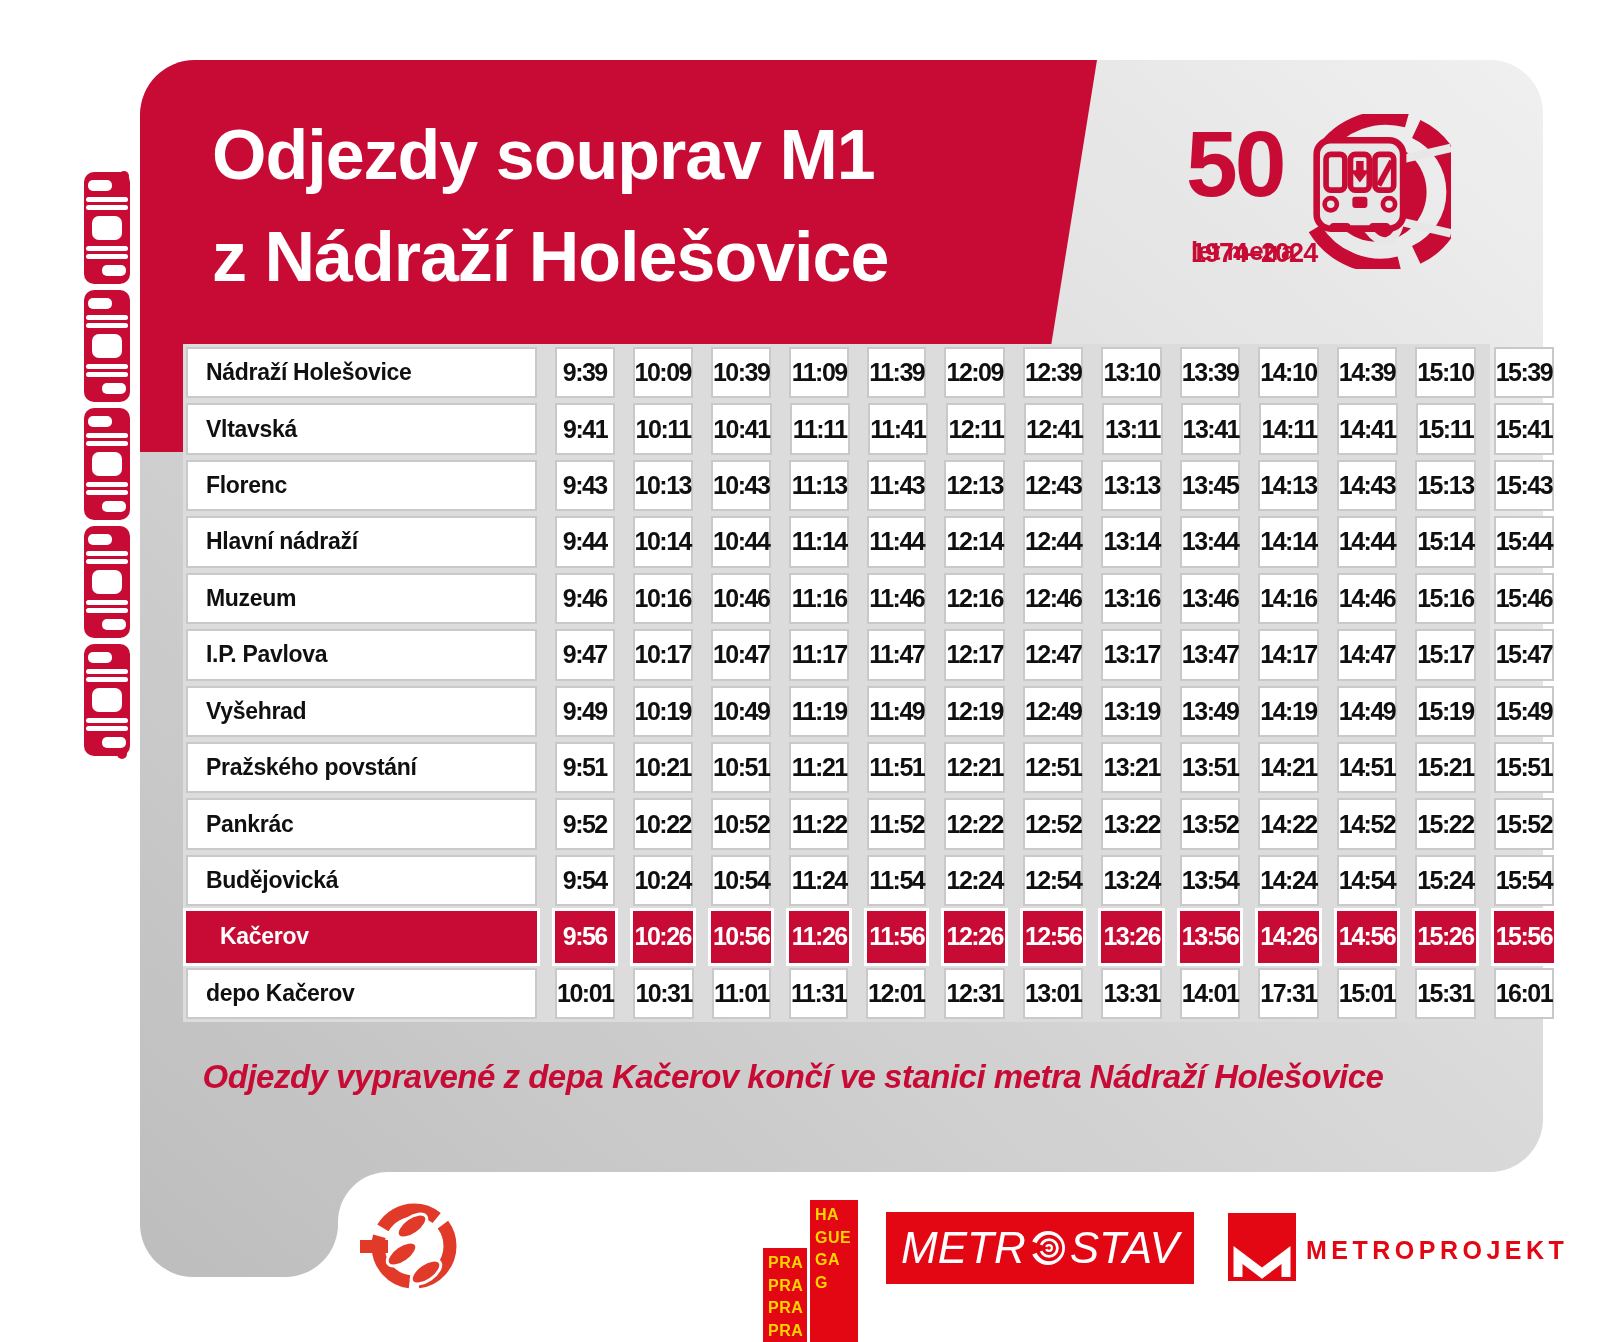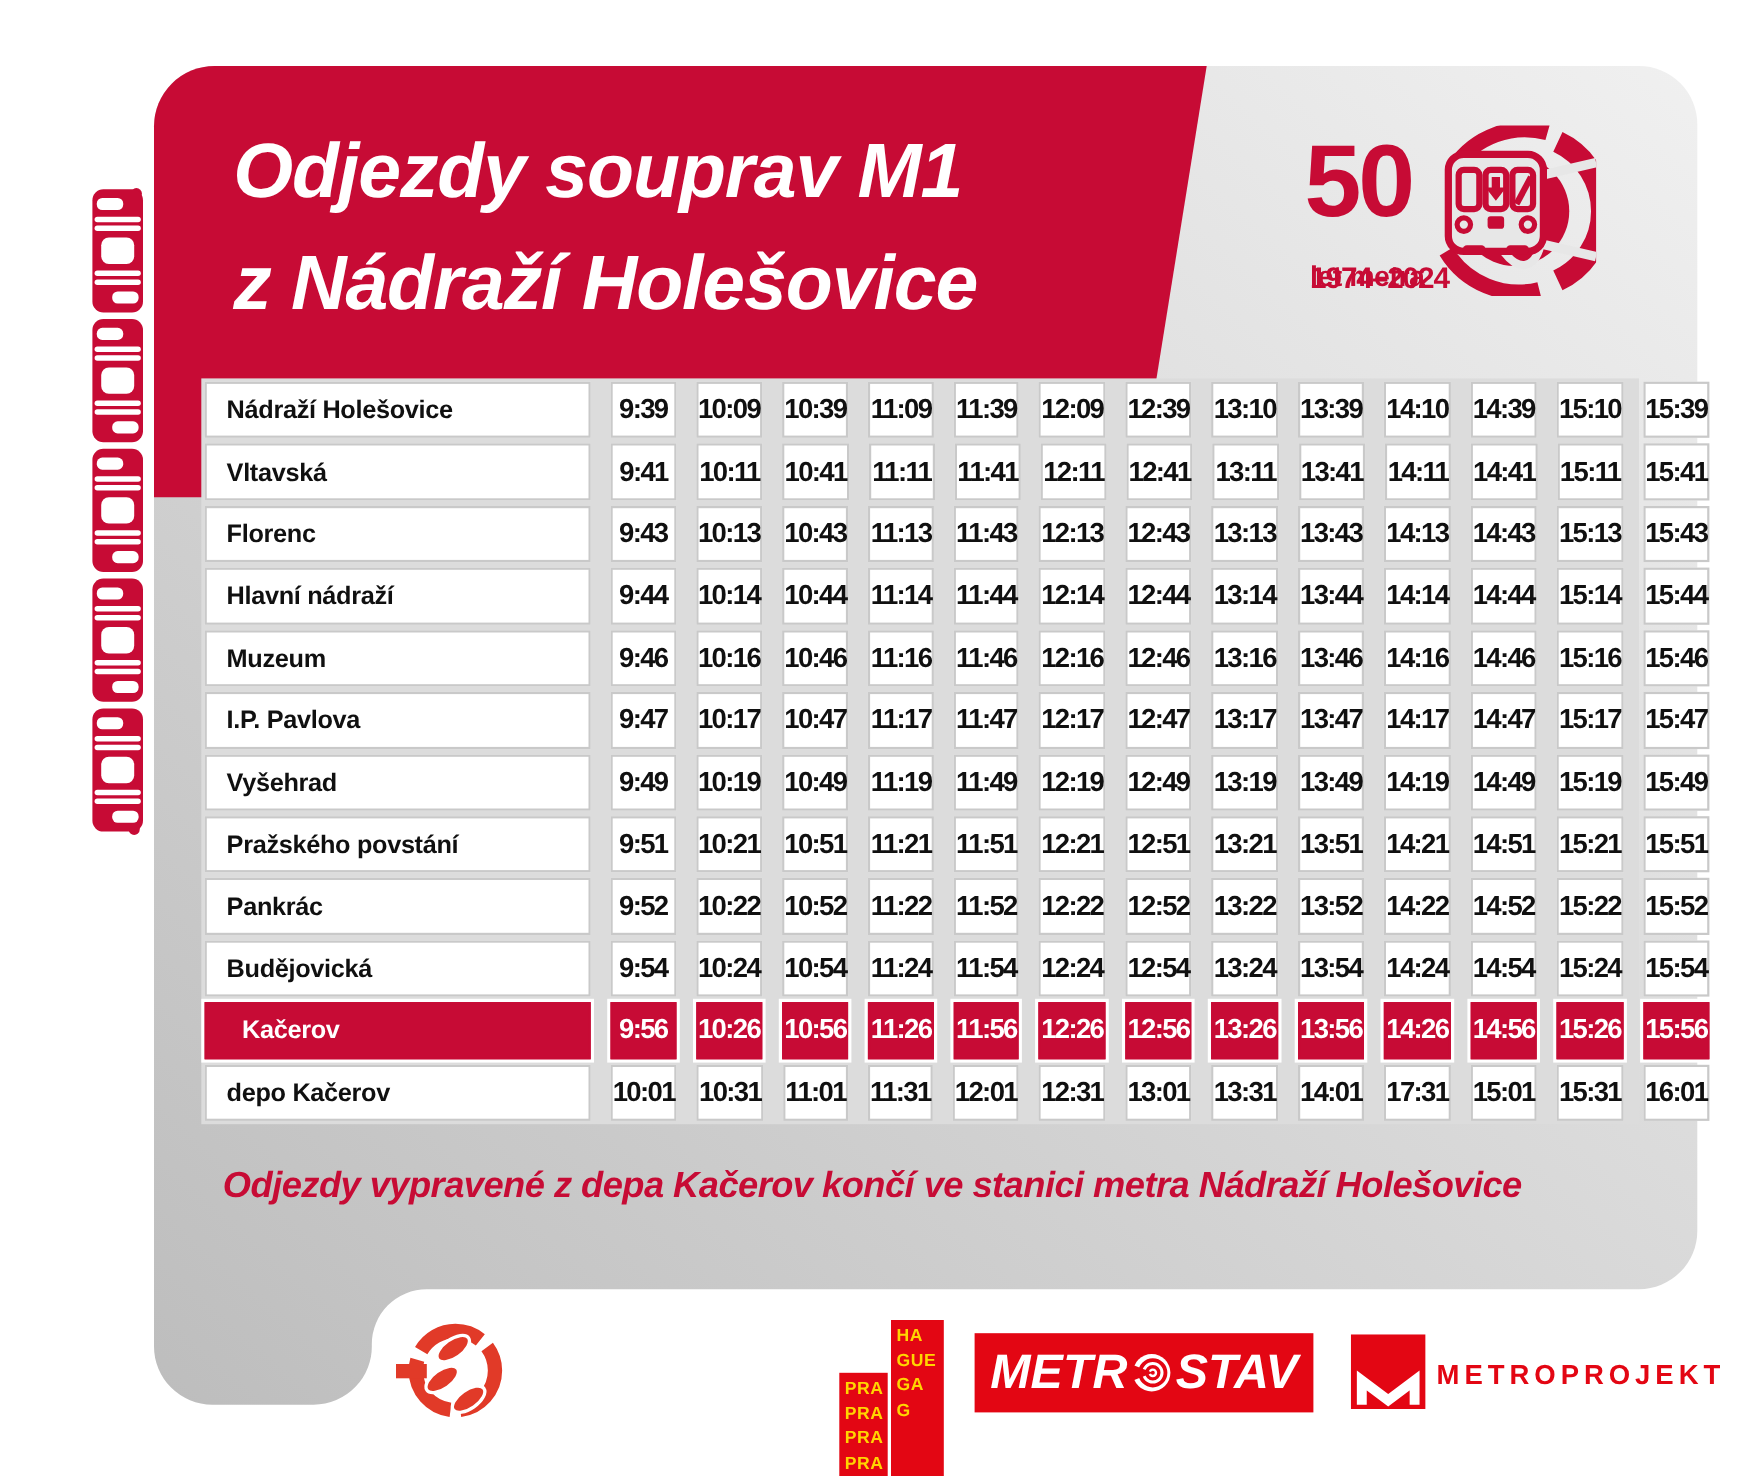--- a/index.html
+++ b/index.html
@@ -14,21 +14,21 @@
     position:relative;width:1600px;height:1342px;background:#ffffff;overflow:hidden;
     font-family:"Liberation Sans", sans-serif;
   }
   .abs{position:absolute;}
   svg{display:block;}
   .fc{fill:var(--crimson);}
   .sc{stroke:var(--crimson);}
   .str{stroke:var(--crimson);}
 
   
-  .title{left:212px;top:104px;color:#ffffff;font-weight:700;font-style:italic;
+  .title{left:212px;top:104px;color:#ffffff;font-weight:700;
          font-size:70px;line-height:102px;letter-spacing:-1px;white-space:nowrap;}
   .title span{display:block;}
 
   
   .anniv-50{left:1186px;top:118px;color:var(--crimson);font-weight:800;font-size:93px;
             line-height:1;letter-spacing:-3px;}
   .anniv-sub1{left:1191px;top:208px;color:var(--crimson);font-weight:700;font-size:26px;letter-spacing:-0.5px;margin-top:28px;}
   .anniv-sub2{left:1191px;top:238px;color:var(--crimson);font-weight:700;font-size:27px;letter-spacing:-1px;}
 
   
@@ -50,21 +50,21 @@
   
   .dpp-text{left:477px;top:1210px;color:#1b1b1b;font-weight:700;font-size:27px;
             line-height:35px;letter-spacing:-0.5px;}
   .praha{left:763px;top:1200px;display:flex;gap:3px;}
   .praha-col{background:var(--logo-red);color:var(--praha-yellow);font-weight:700;
              font-size:16px;line-height:22.5px;padding:4px 5px;letter-spacing:0.5px;}
   .praha-col.l{width:34px;text-align:left;margin-top:48px;}
   .praha-col.r{width:38px;text-align:left;}
   .metrostav{left:886px;top:1212px;width:308px;height:72px;background:var(--logo-red);
              display:flex;align-items:center;justify-content:center;gap:2px;}
-  .metrostav .txt{color:#ffffff;font-weight:700;font-style:italic;font-size:44px;
+  .metrostav .txt{color:#ffffff;font-weight:400;font-style:italic;font-size:44px;
                   letter-spacing:0px;line-height:1;}
   .mp-text{left:1306px;top:1236px;color:var(--logo-red);font-weight:800;font-size:25px;
            letter-spacing:4.5px;}
 </style>
 </head>
 <body>
 
 <div class="poster">
 
   <svg class="abs" style="left:0;top:0" width="1600" height="1342" viewBox="0 0 1600 1342">
@@ -230,21 +230,21 @@
       <div class="trow">
         <div class="cell station">Florenc</div>
         <div class="cell time">9:43</div>
         <div class="cell time">10:13</div>
         <div class="cell time">10:43</div>
         <div class="cell time">11:13</div>
         <div class="cell time">11:43</div>
         <div class="cell time">12:13</div>
         <div class="cell time">12:43</div>
         <div class="cell time">13:13</div>
-        <div class="cell time">13:43</div>
+        <div class="cell time">13:45</div>
         <div class="cell time">14:13</div>
         <div class="cell time">14:43</div>
         <div class="cell time">15:13</div>
         <div class="cell time">15:43</div>
       </div>
       <div class="trow">
         <div class="cell station">Hlavní nádraží</div>
         <div class="cell time">9:44</div>
         <div class="cell time">10:14</div>
         <div class="cell time">10:44</div>

